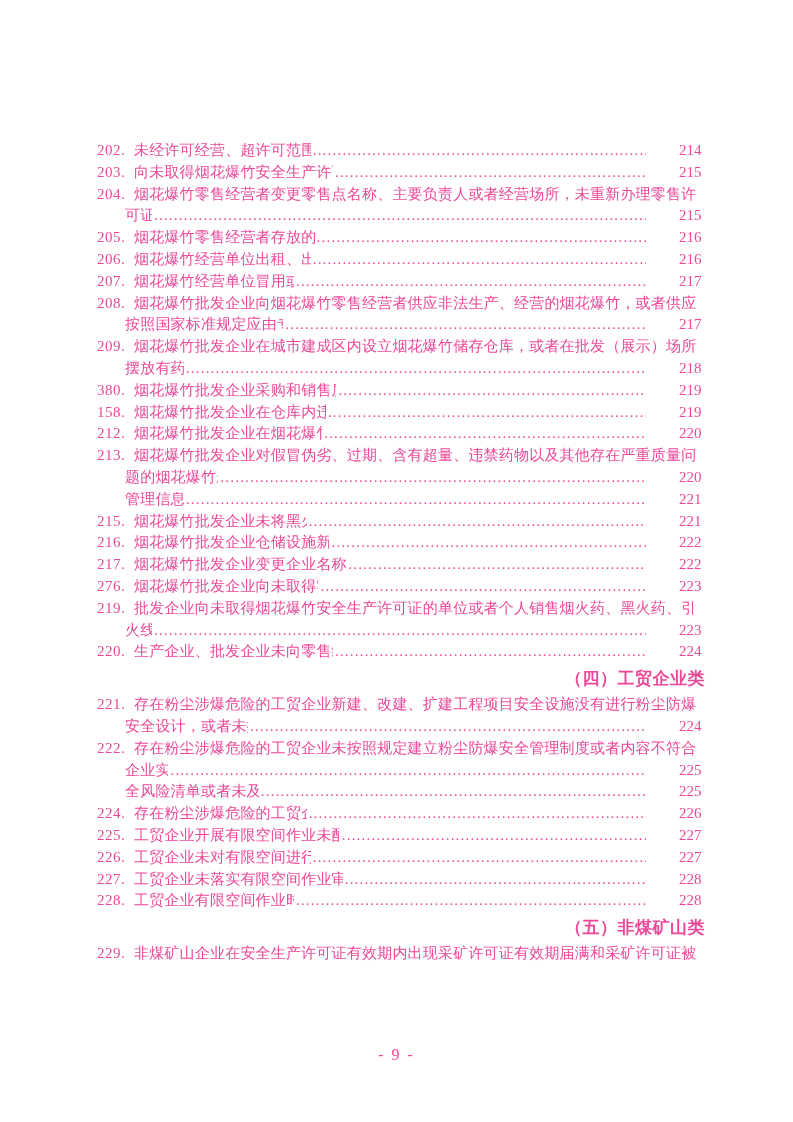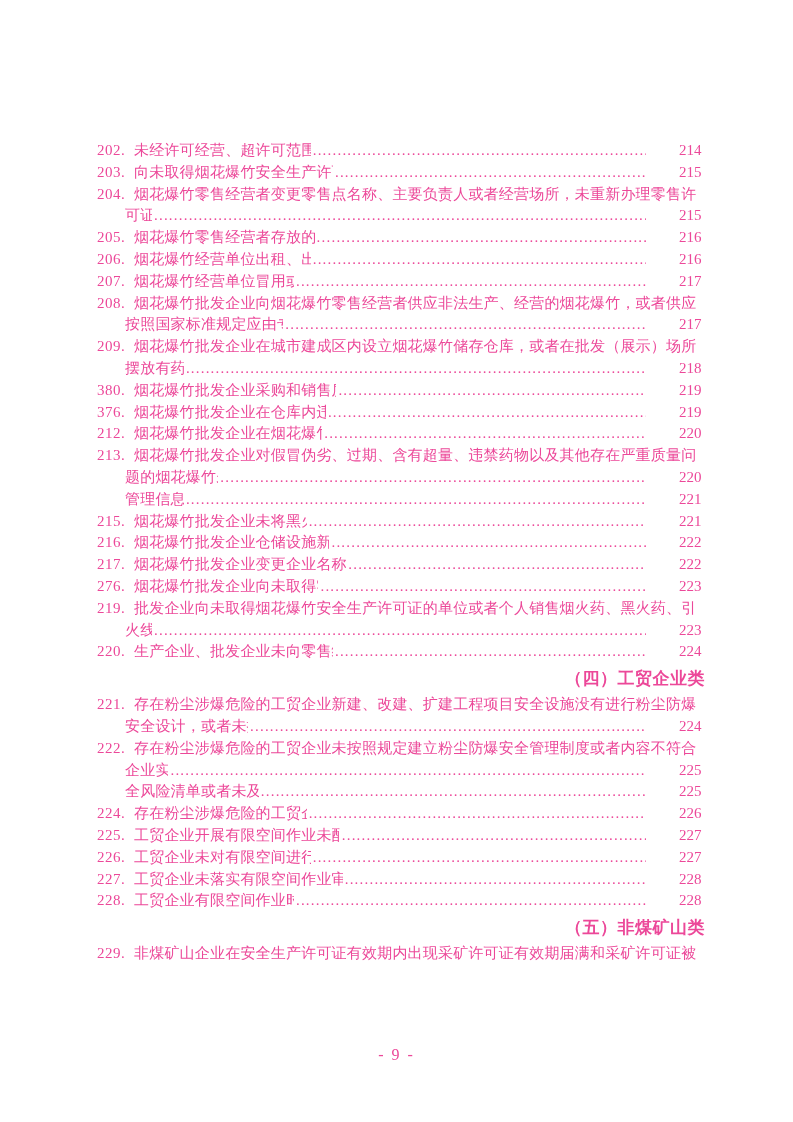--- a/index.html
+++ b/index.html
@@ -135,21 +135,21 @@
         <span class="dots"></span>
         <span class="pg">218</span>
       </div>
       <div class="toc-line">
         <span class="num">380.</span>
         <span class="txt">烟花爆竹批发企业采购和销售质量不符合国家标准或者行业标准规定的烟花爆竹的</span>
         <span class="dots"></span>
         <span class="pg">219</span>
       </div>
       <div class="toc-line">
-        <span class="num">376.</span>
+        <span class="num">158.</span>
         <span class="txt">烟花爆竹批发企业在仓库内违反国家标准或者行业标准规定储存烟花爆竹的</span>
         <span class="dots"></span>
         <span class="pg">219</span>
       </div>
       <div class="toc-line">
         <span class="num">212.</span>
         <span class="txt">烟花爆竹批发企业在烟花爆竹经营许可证载明的仓库以外储存烟花爆竹的</span>
         <span class="dots"></span>
         <span class="pg">220</span>
       </div>

